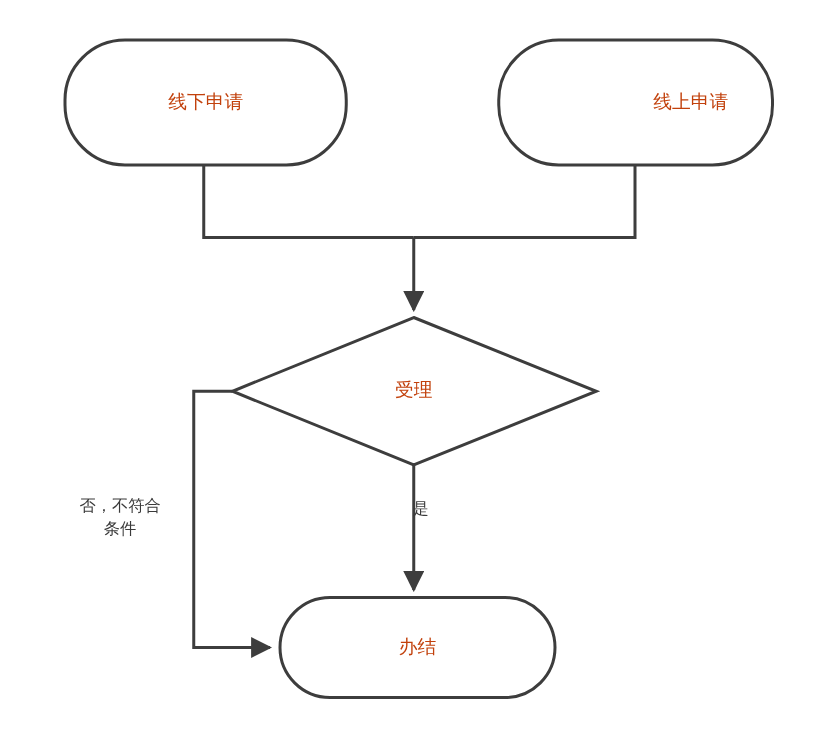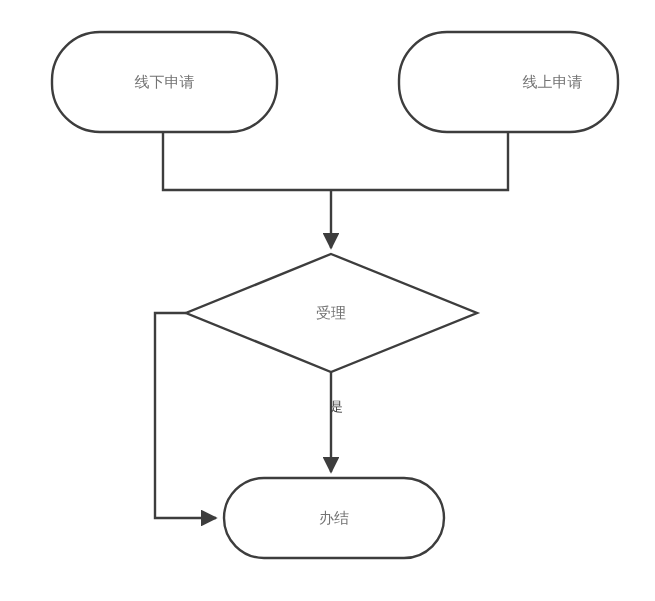--- a/index.html
+++ b/index.html
@@ -20,21 +20,21 @@
   }
   svg#flow-svg {
     position: absolute;
     left: 0;
     top: 0;
     width: 655px;
     height: 601px;
   }
   .node-label {
     position: absolute;
-    color: #737373;
+    color: #c2410c;
     font-size: 15px;
     line-height: 19px;
     text-align: center;
     white-space: pre;
     font-family: "Liberation Sans", sans-serif;
   }
   .edge-label {
     position: absolute;
     color: #3a3a3a;
     font-size: 13px;
@@ -78,14 +78,16 @@
   <div class="node-label" style="left:52px; top:72px; width:225px;">线下申请</div>
 
   <div class="node-label" style="left:399px; top:72px; width:219px;padding-left:44px;">线上申请</div>
 
   <div class="node-label" style="left:224px; top:508px; width:220px;">办结</div>
 
   <div class="node-label" style="left:261px; top:303px; width:140px;">受理</div>
 
   <div class="edge-label" style="left:330px; top:398px; width:46px; text-align:left;">是</div>
 
+  <div class="edge-label" style="left:38px; top:396px; width:116px;">否，不符合
+条件</div>
 
 </div>
 
 </body></html>

